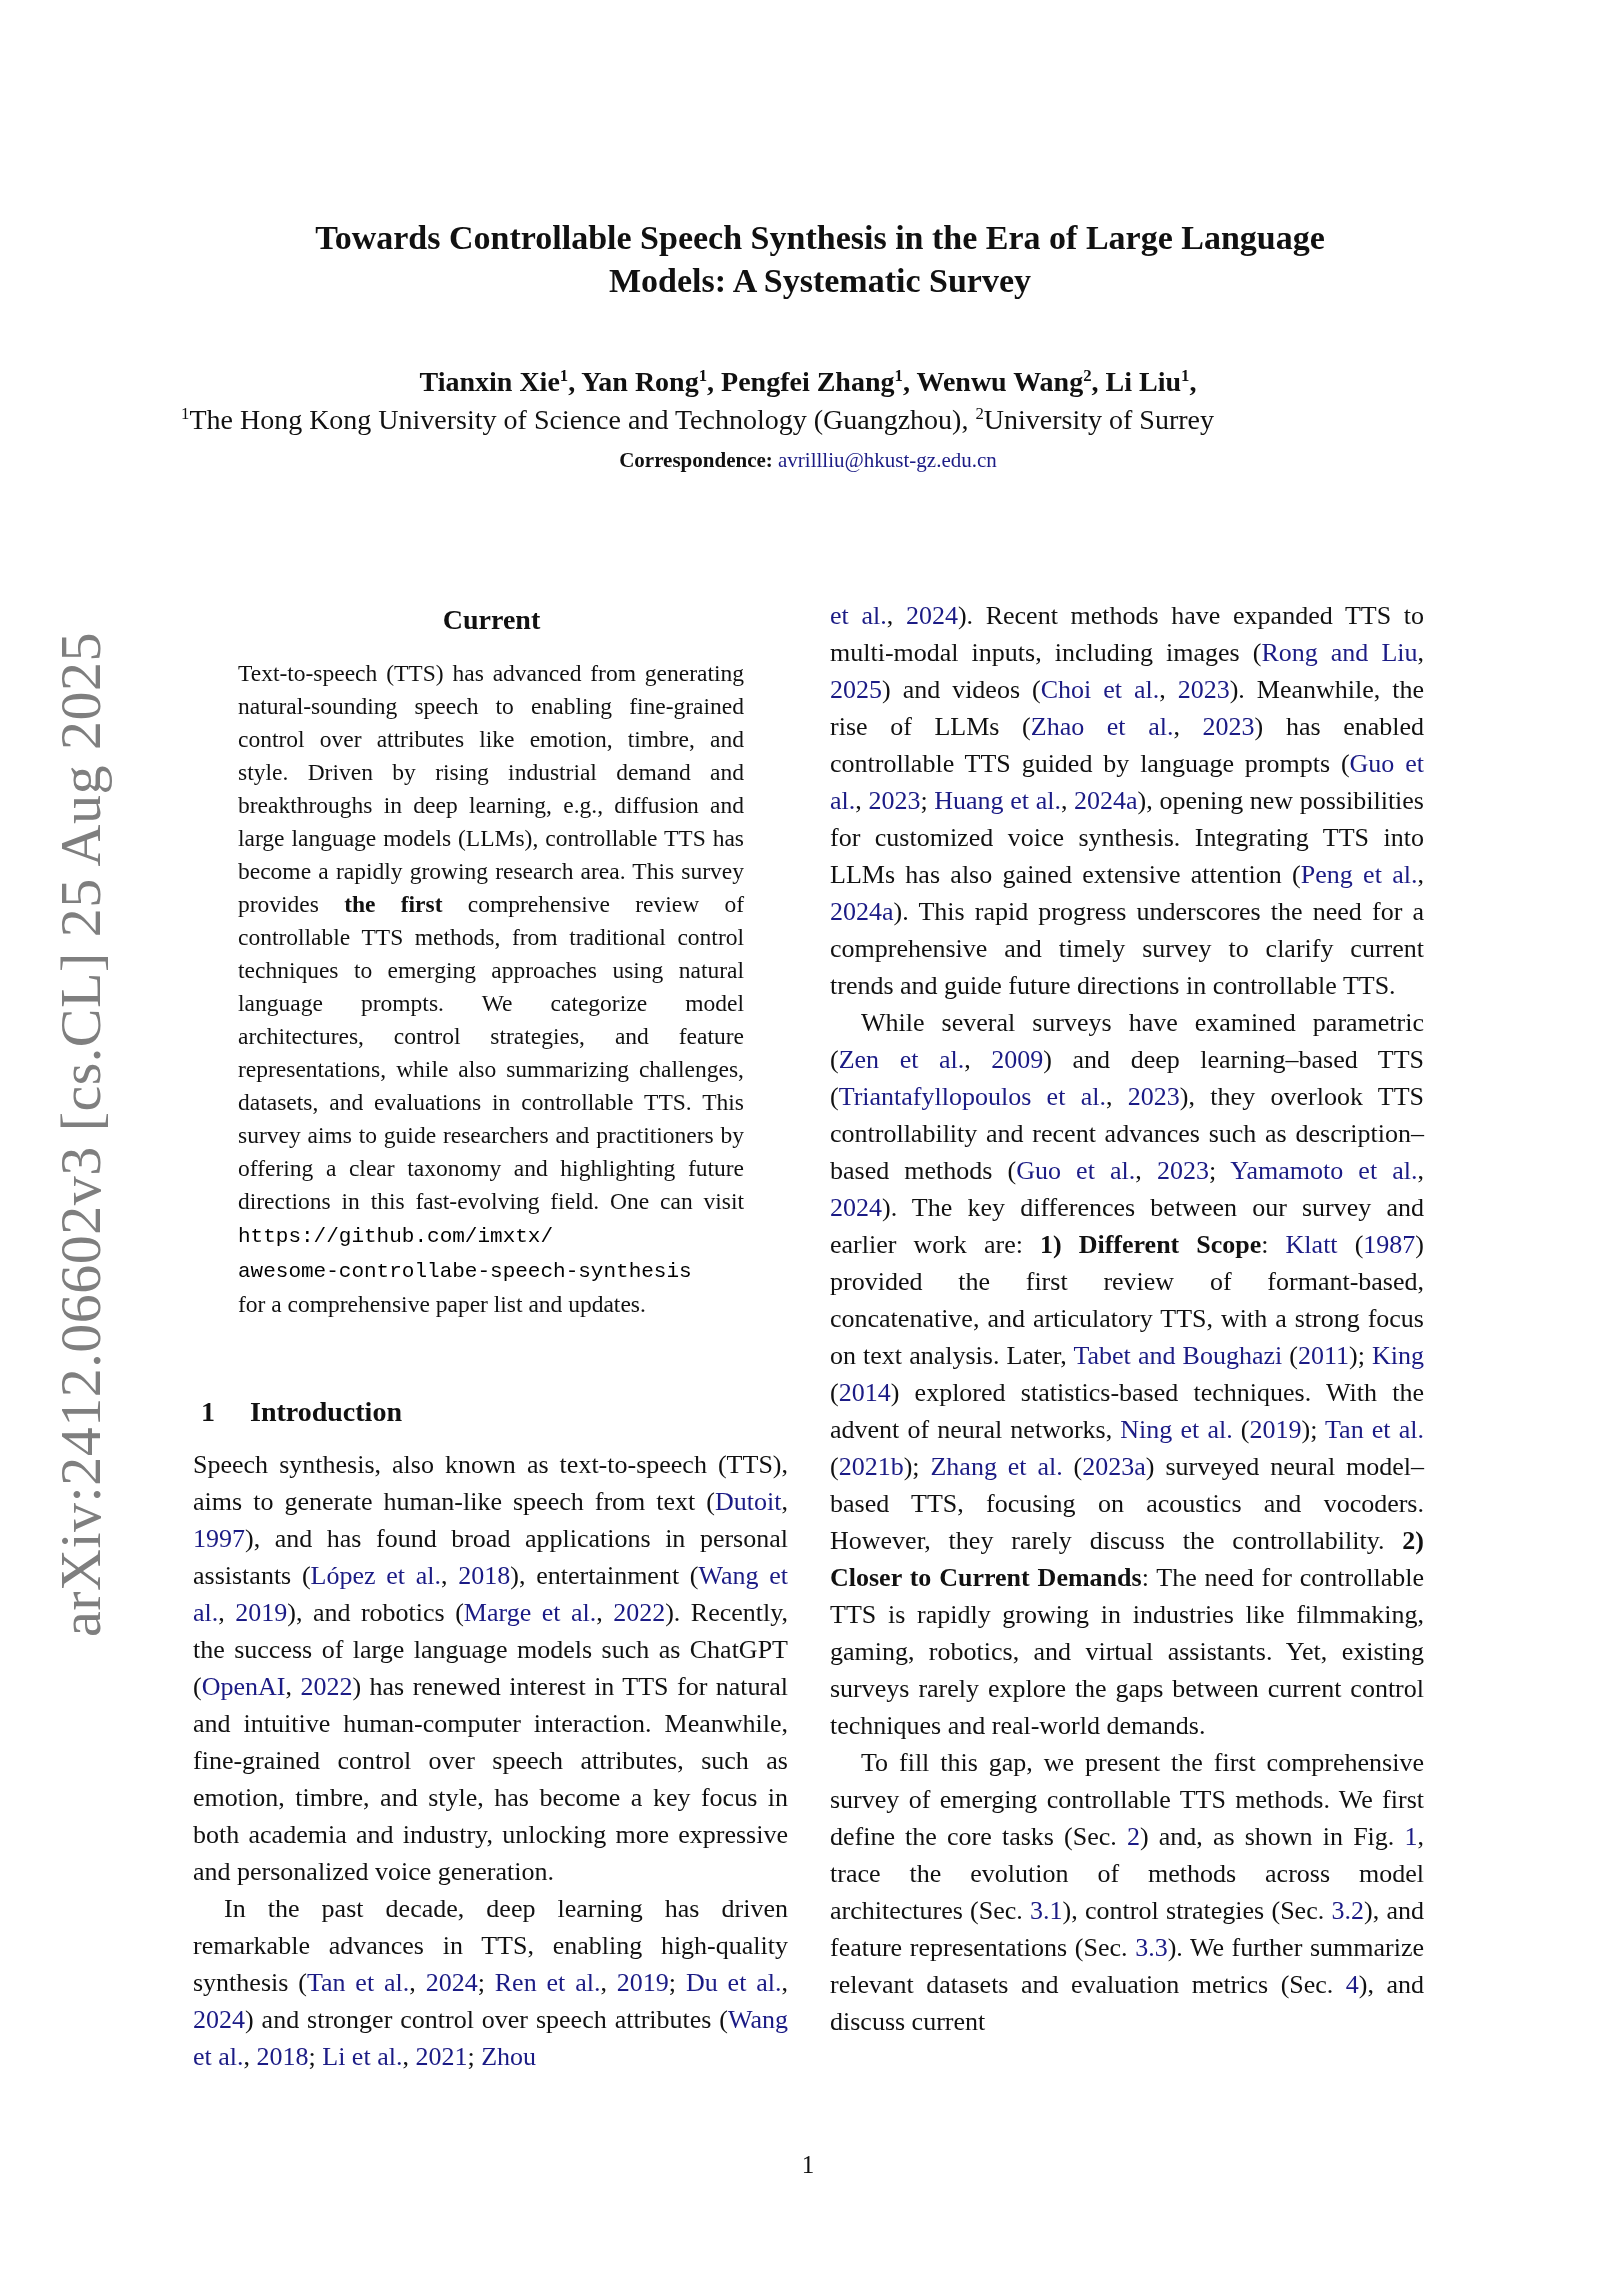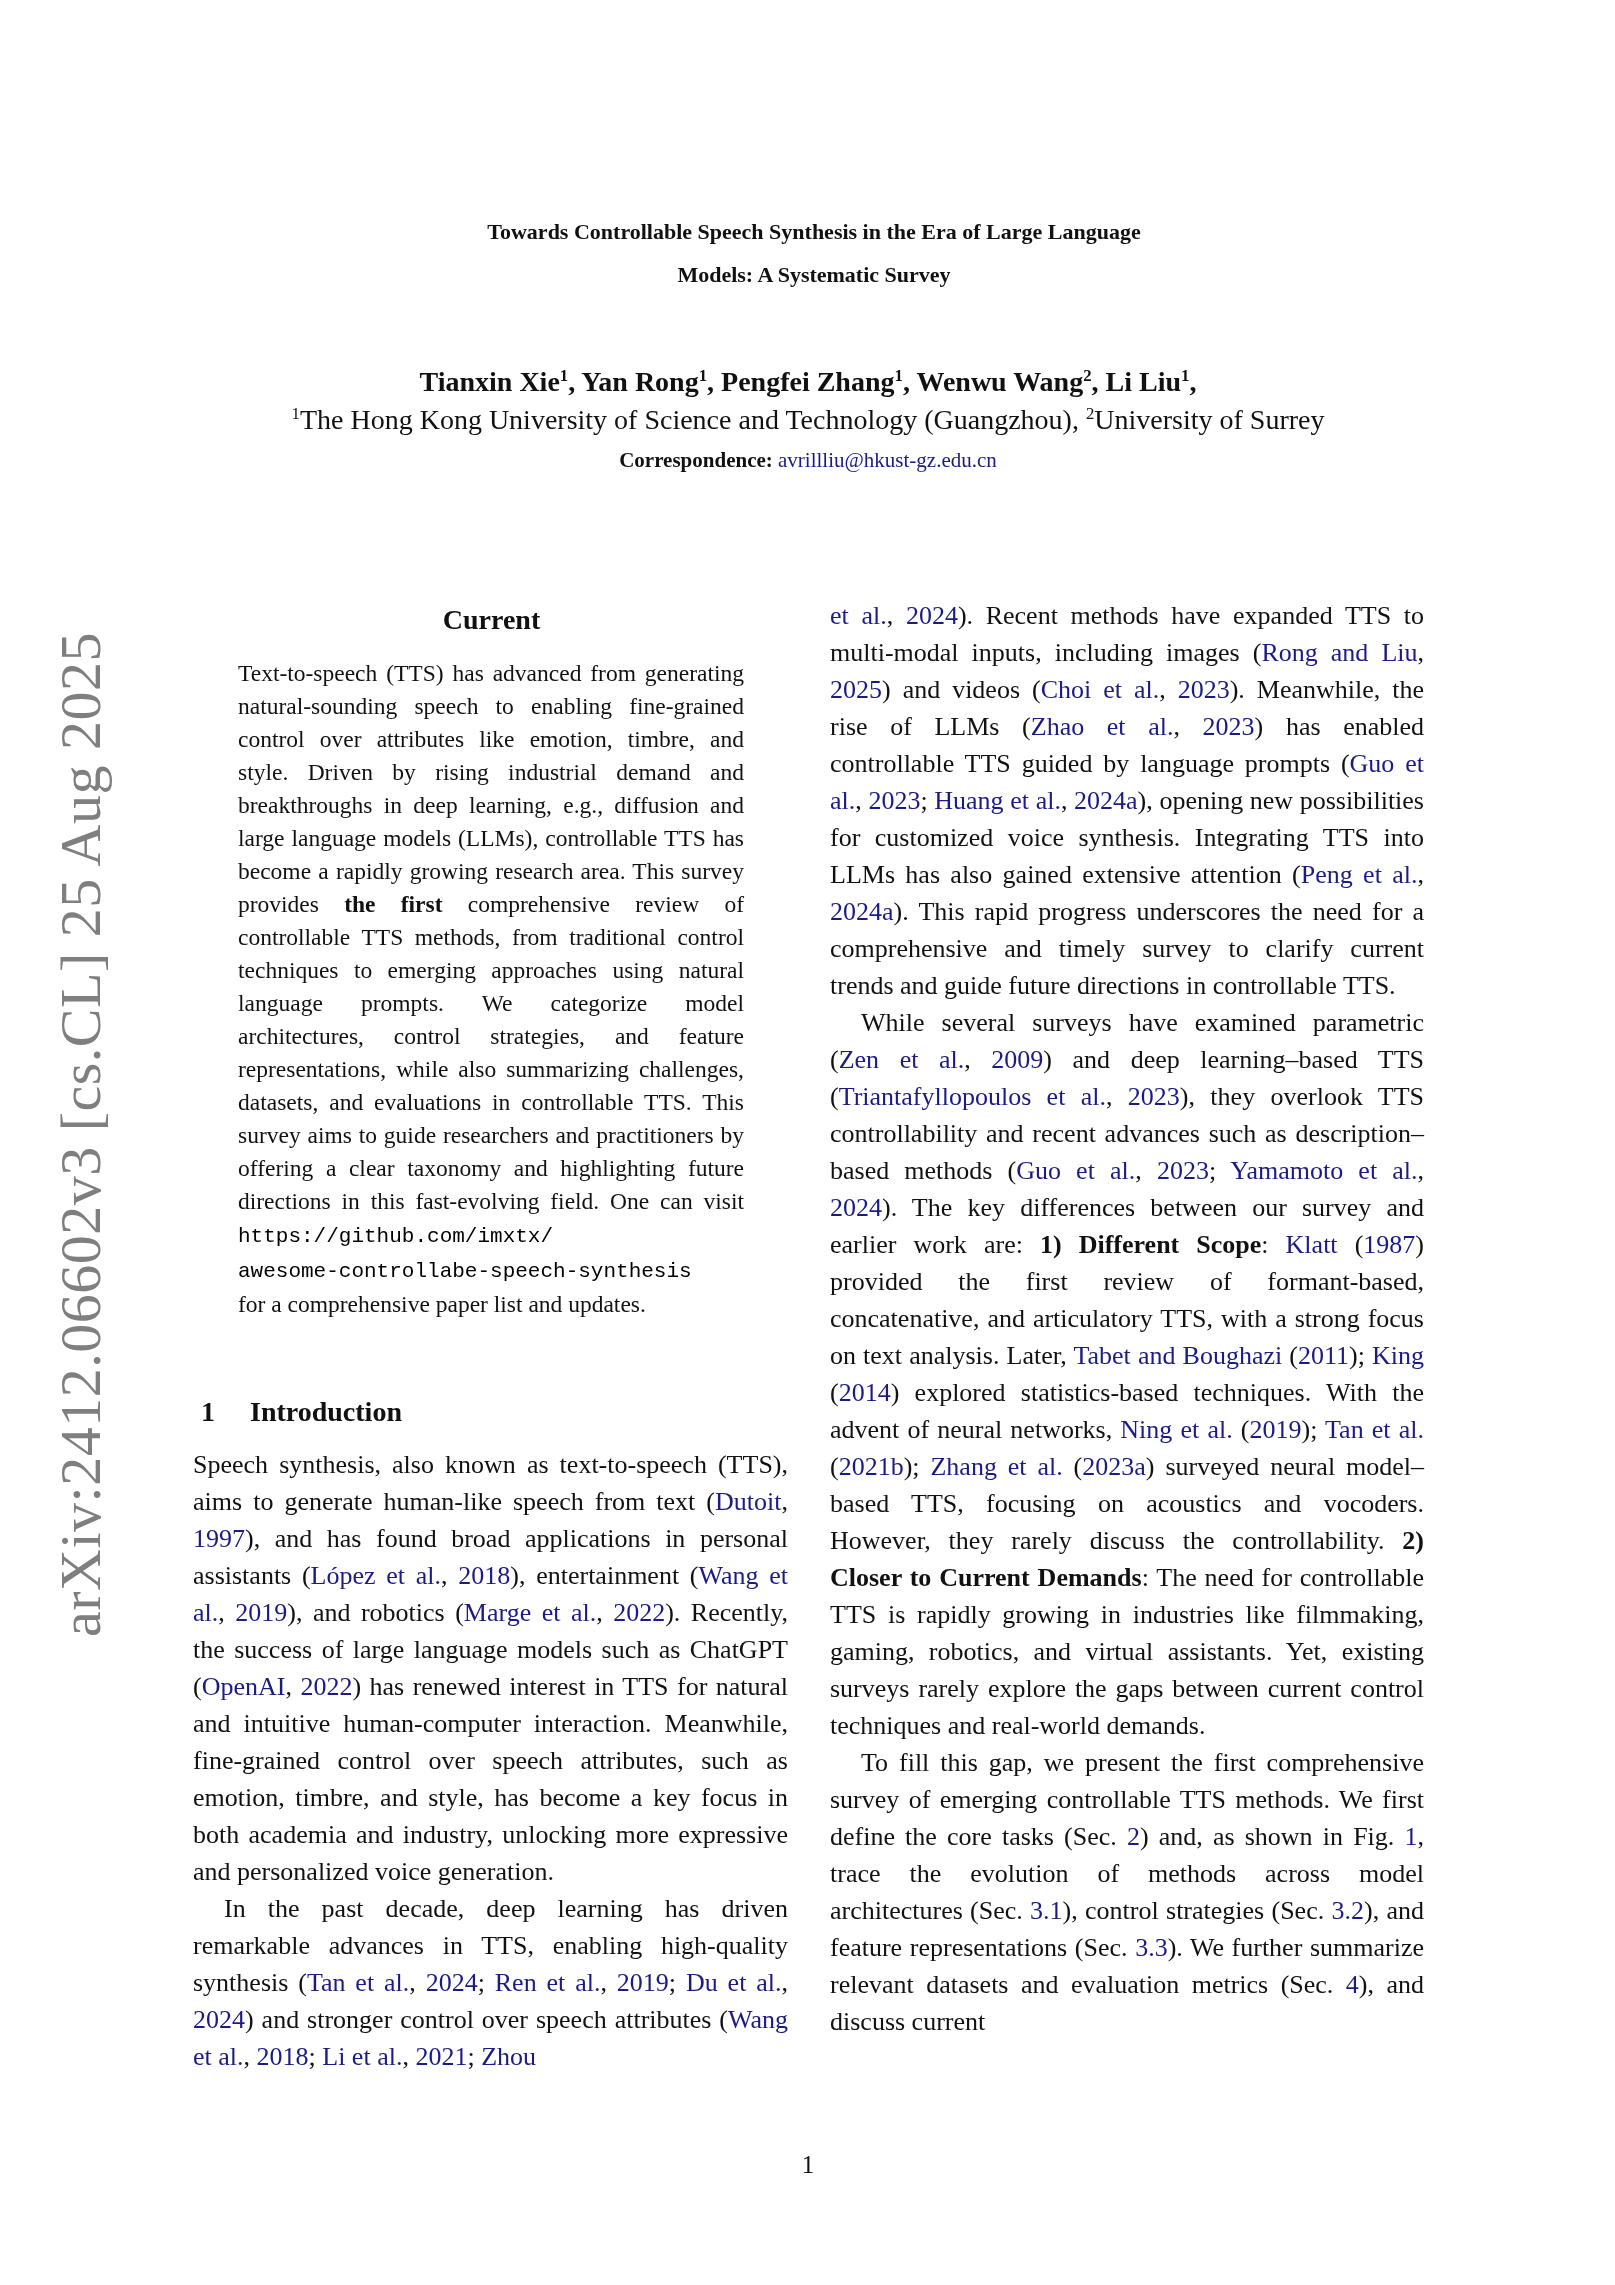--- a/index.html
+++ b/index.html
@@ -14,29 +14,29 @@
 
   #arxiv-stamp {
     position: absolute; left: 47px; top: 1637px;
     transform-origin: 0 0; transform: rotate(-90deg);
     font-size: 58px; color: #7f7f7f; white-space: nowrap; letter-spacing: 0.5px;
     font-family: "Liberation Serif", serif;
   }
 
   #title {
     position: absolute; left: 181px; width: 1254px; top: 204px;
-    text-align: center; font-weight: bold; font-size: 22px; line-height: 43px; margin: 6px;
+    text-align: center; font-weight: bold; font-size: 34px; line-height: 43px; margin: 12px;
   }
   #authors {
     position: absolute; left: 181px; width: 1254px; top: 364px;
     text-align: center; font-weight: bold; font-size: 28px; line-height: 36px;
   }
   #affiliations {
     position: absolute; left: 181px; width: 1254px; top: 402px;
-    text-align: center; font-size: 28px; line-height: 36px;
+    text-align: left; font-size: 28px; line-height: 36px;
   }
   #correspondence {
     position: absolute; left: 181px; width: 1254px; top: 447px;
     text-align: center; font-size: 21px; line-height: 27px;
   }
   sup { font-size: 60%; vertical-align: super; line-height: 0; }
 
   #abstract-heading {
     position: absolute; left: 238px; width: 507px; top: 602px;
     text-align: center; font-weight: bold; font-size: 28px; line-height: 36px; margin: 0;

